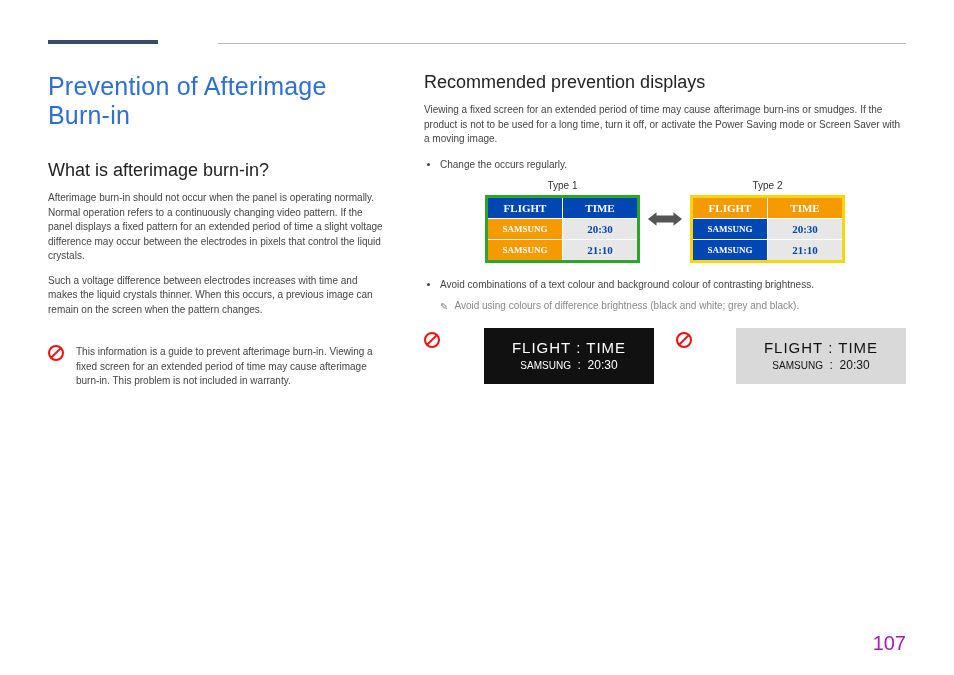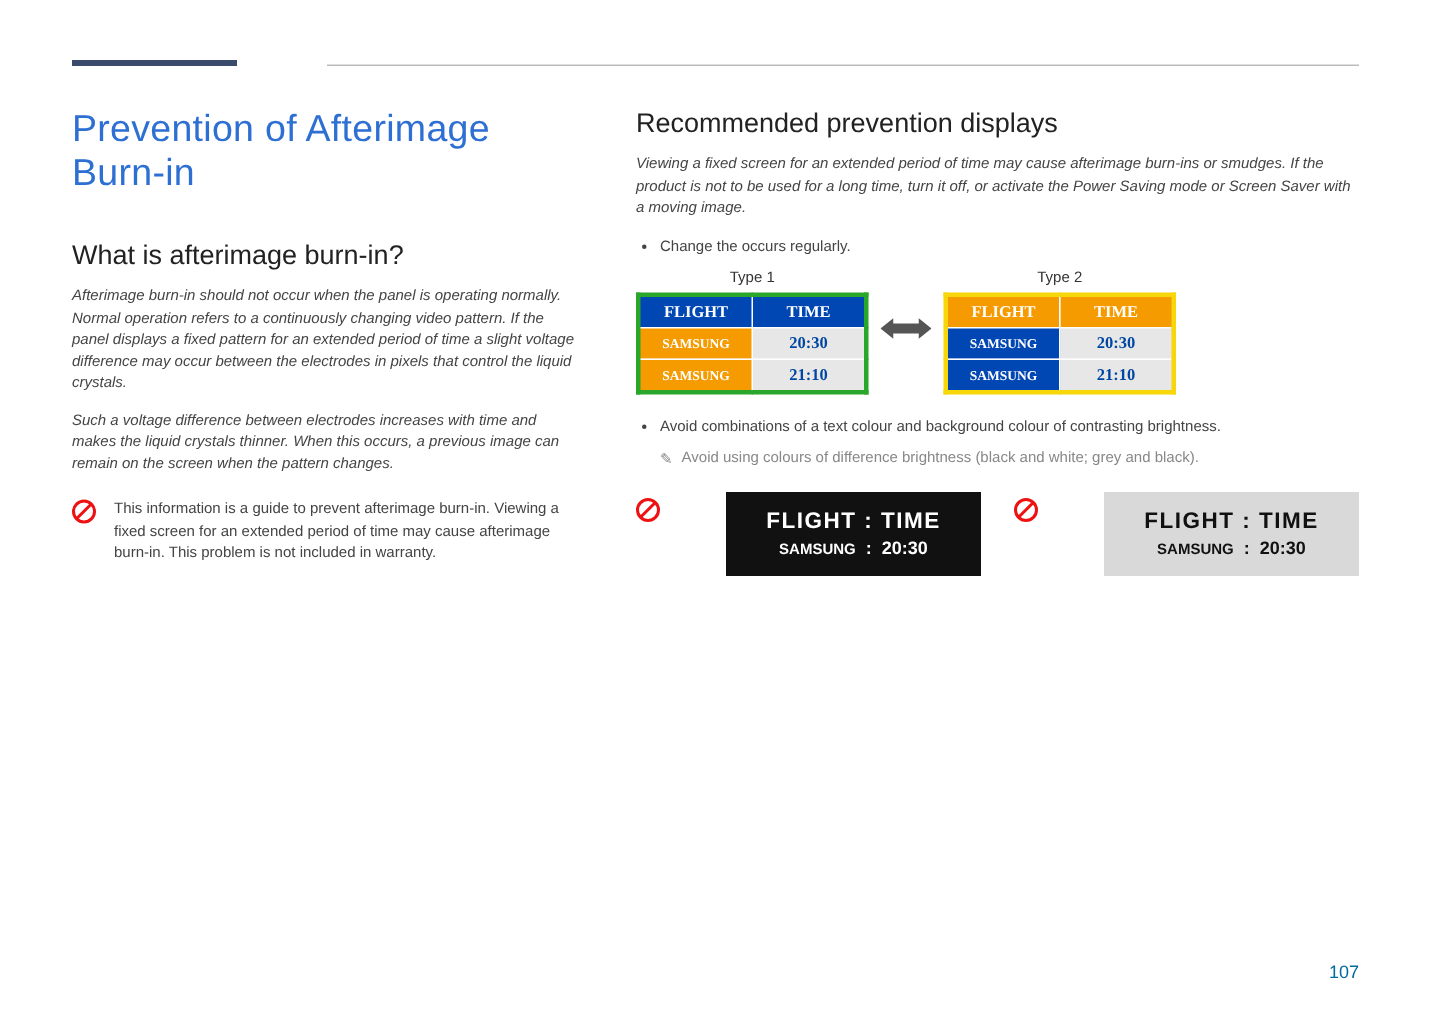--- a/index.html
+++ b/index.html
@@ -46,26 +46,25 @@
     color: #222;
     font-weight: 400;
     font-size: 18px;
     margin: 0 0 10px 0;
   }
   p.body {
     font-size: 10px;
     line-height: 1.45;
     color: #444;
     margin: 0 0 10px 0;
-    font-style: italic;
   }
   .note {
     display: flex;
     gap: 12px;
-    margin-top: 16px;
+    margin-top: 28px;
   }
   .prohibit-icon {
     width: 16px; height: 16px;
     border: 2.2px solid #e11;
     border-radius: 50%;
     position: relative;
     flex-shrink: 0;
     box-sizing: border-box;
   }
   .prohibit-icon::after {
@@ -79,27 +78,27 @@
   .note p { font-size: 10px; line-height: 1.45; margin: 0; color:#444;}
   ul.bul { padding-left: 16px; margin: 4px 0 8px 0;}
   ul.bul li { font-size: 10px; line-height:1.5; color:#444; margin-bottom:2px;}
   .pencil-note { display:flex; align-items:flex-start; gap:6px; padding-left:16px;}
   .pencil-icon { font-size:10px; color:#888; line-height:1.4;}
   .pencil-note span.txt { font-size:10px; color:#888;}
   .page-num {
     position: absolute;
     right: 48px;
     bottom: 20px;
-    font-size: 12px;
-    color: #0369a1;
+    font-size: 20px;
+    color: #a21caf;
     font-weight: 300;
   }
 
   
-  .types-row { display:flex; align-items:center; gap:8px; justify-content:flex-start; margin: 6px 0 14px 0;}
+  .types-row { display:flex; align-items:center; gap:8px; justify-content:center; margin: 6px 0 14px 0;}
   .type-col { text-align:center; }
   .type-label { font-size:10px; color:#333; margin-bottom:4px;}
   table.flight {
     border-collapse: collapse;
     font-weight: bold;
     font-size: 11px;
     font-family: Liberation Serif, serif;
   }
   table.flight.tA { border: 3px solid #2aa62a; }
   table.flight.tB { border: 3px solid #f7d60a; }
@@ -122,21 +121,21 @@
   .dbl-arrow { width:34px; text-align:center; }
   .dbl-arrow svg { width:34px; height:18px; }
 
   .contrast-row { display:flex; gap:22px; margin-top:14px; align-items:flex-start;}
   .contrast-item { display:flex; gap:8px; align-items:flex-start;}
   .contrast-item .prohibit-icon { margin-top:4px;}
   .panel {
     width: 170px; height: 56px;
     display:flex; flex-direction:column;
     align-items:center; justify-content:center;
-    font-weight:bold;
+    font-weight:normal;
     margin-left:36px;
   }
   .panel.dark { background:#111; color:#fff;}
   .panel.light { background:#d9d9d9; color:#111;}
   .panel .row1 { font-size:15px; letter-spacing:1px;}
   .panel .row2 { font-size:12px; margin-top:2px;}
   .panel .row2 .lab { font-size:10px;}
 </style>
 </head>
 <body>

